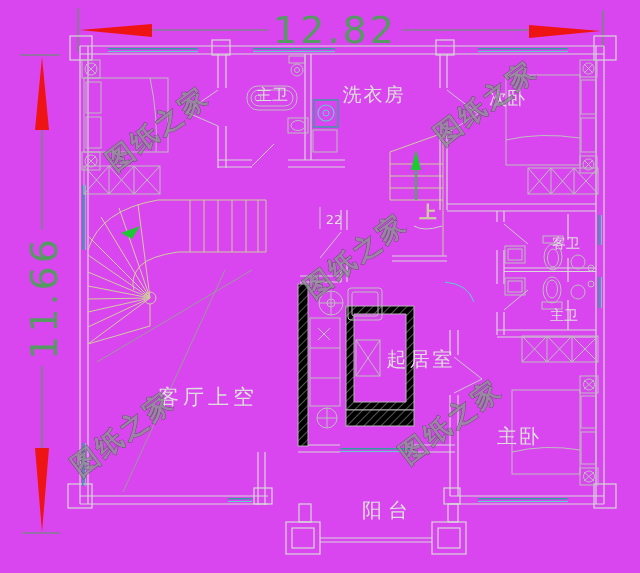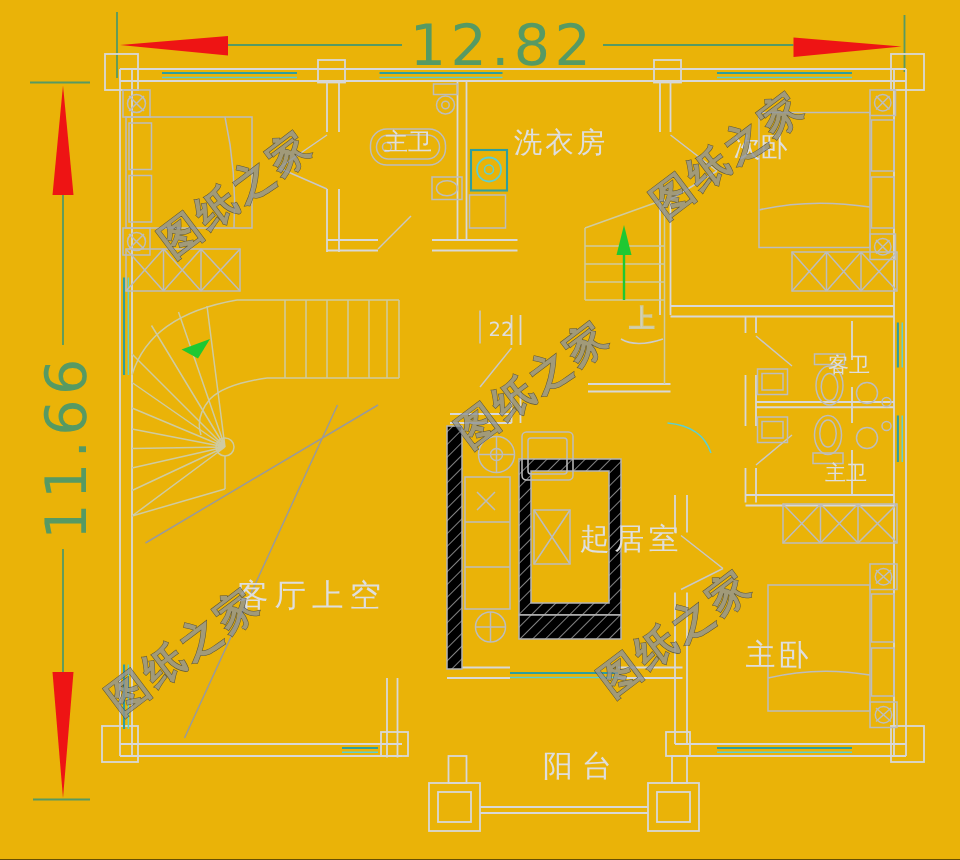--- a/index.html
+++ b/index.html
@@ -1,16 +1,16 @@
 <!DOCTYPE html>
 <html><head>
 <meta charset="utf-8">
 <style>
   html,body{margin:0;padding:0;background:#000;}
-  #canvas{position:relative;width:640px;height:573px;background:#eab308;overflow:hidden;
+  #canvas{position:relative;width:640px;height:573px;background:#d946ef;overflow:hidden;
           font-family:"DejaVu Sans", sans-serif;}
   svg{position:absolute;left:0;top:0;}
   text{font-family:"DejaVu Sans", sans-serif;}
   .wall{stroke:#d8d8d8;stroke-width:1.2;fill:none;}
   .wall2{stroke:#c8c8c8;stroke-width:1;fill:none;}
   .furn{stroke:#bdbdbd;stroke-width:1;fill:none;}
   .stair{stroke:#cfcba0;stroke-width:1;fill:none;}
   .win{stroke:#2f9e9e;stroke-width:1.4;fill:none;}
   .win2{stroke:#5ecfcf;stroke-width:1;fill:none;}
   .dim{stroke:#569a63;stroke-width:1.2;fill:none;}

